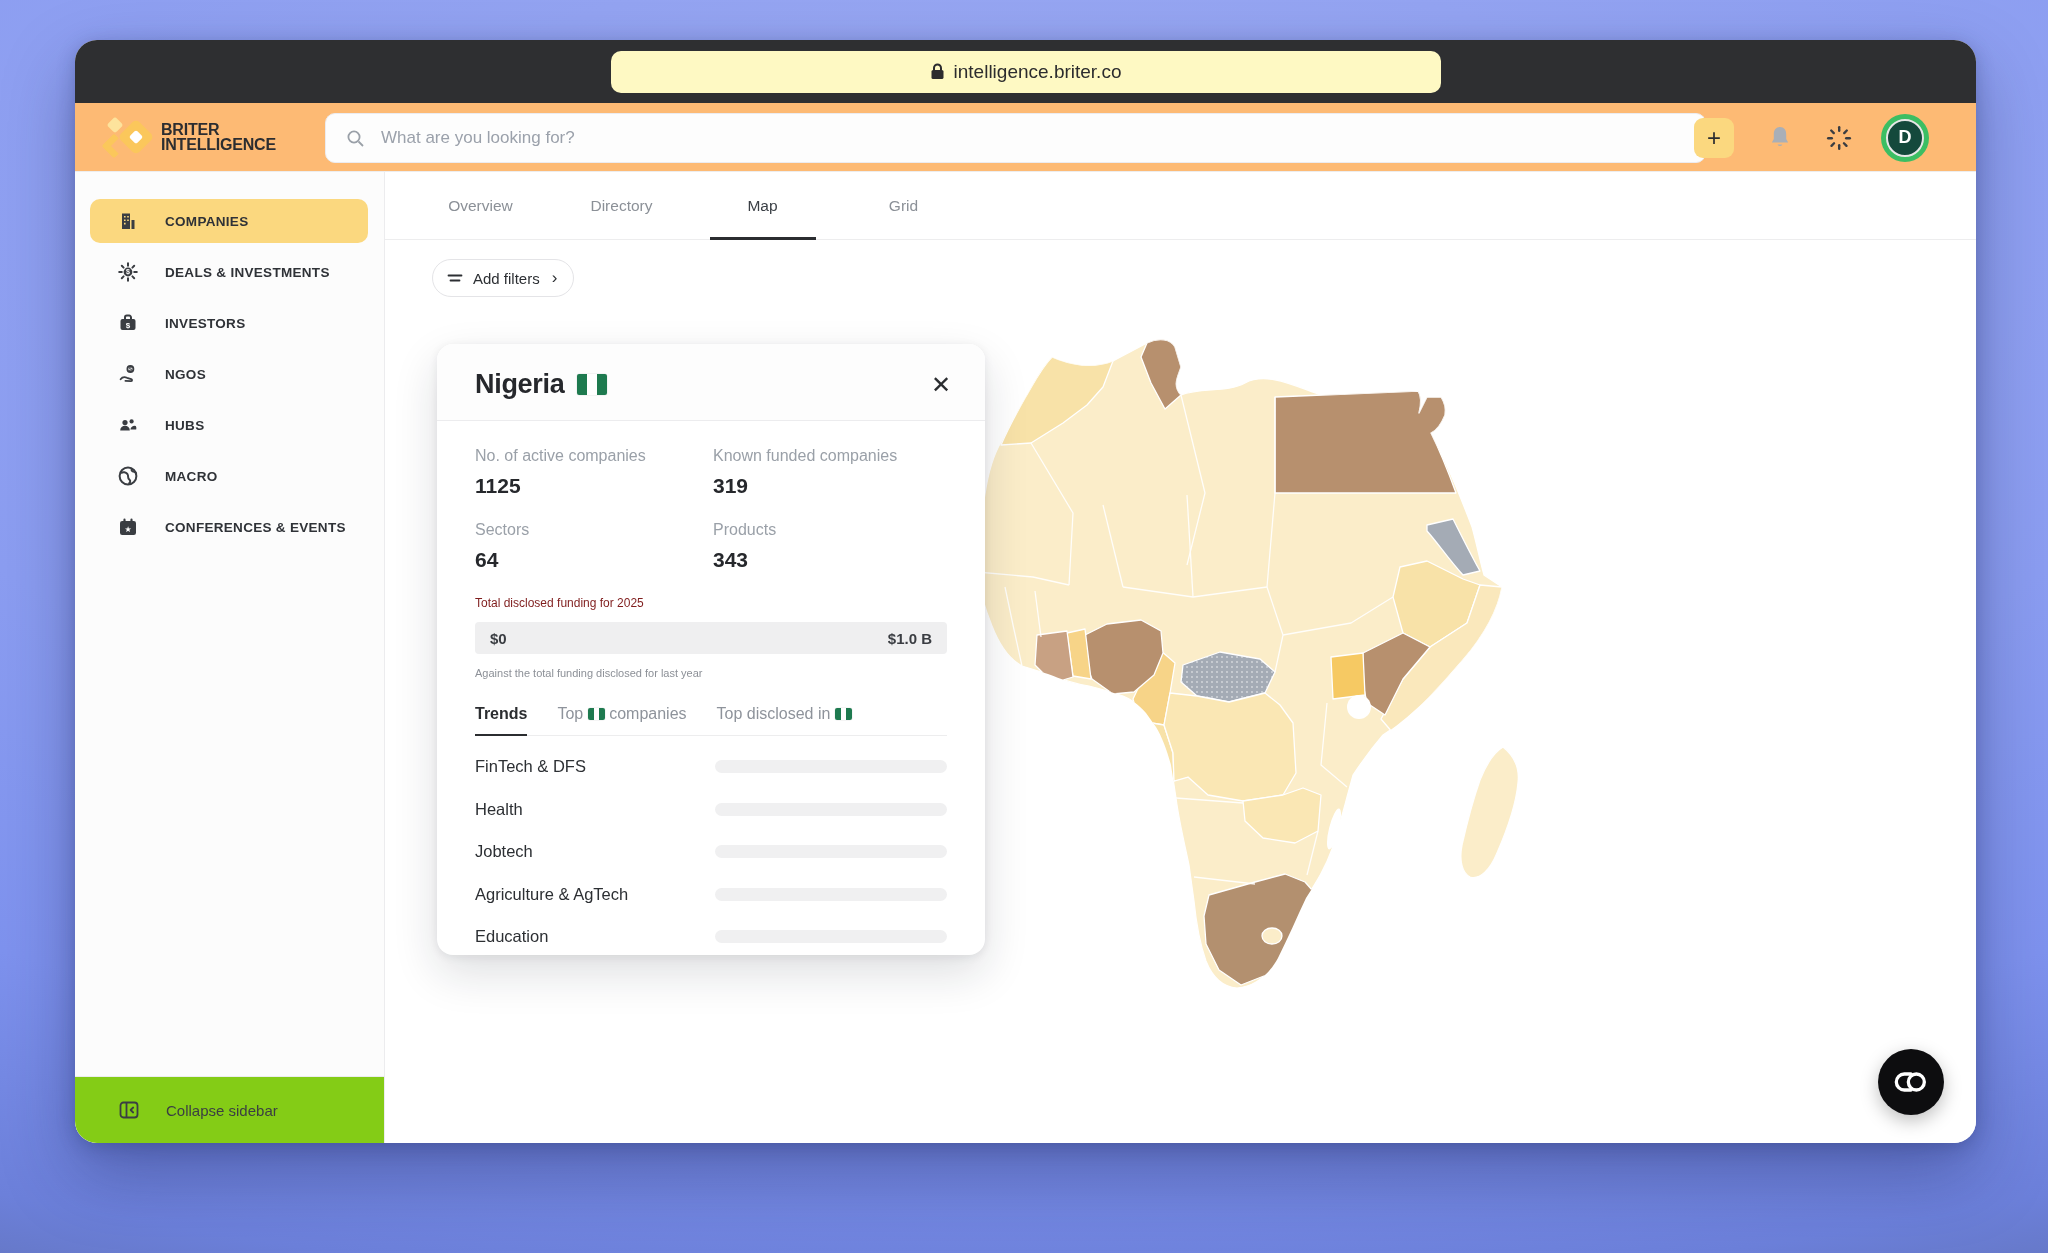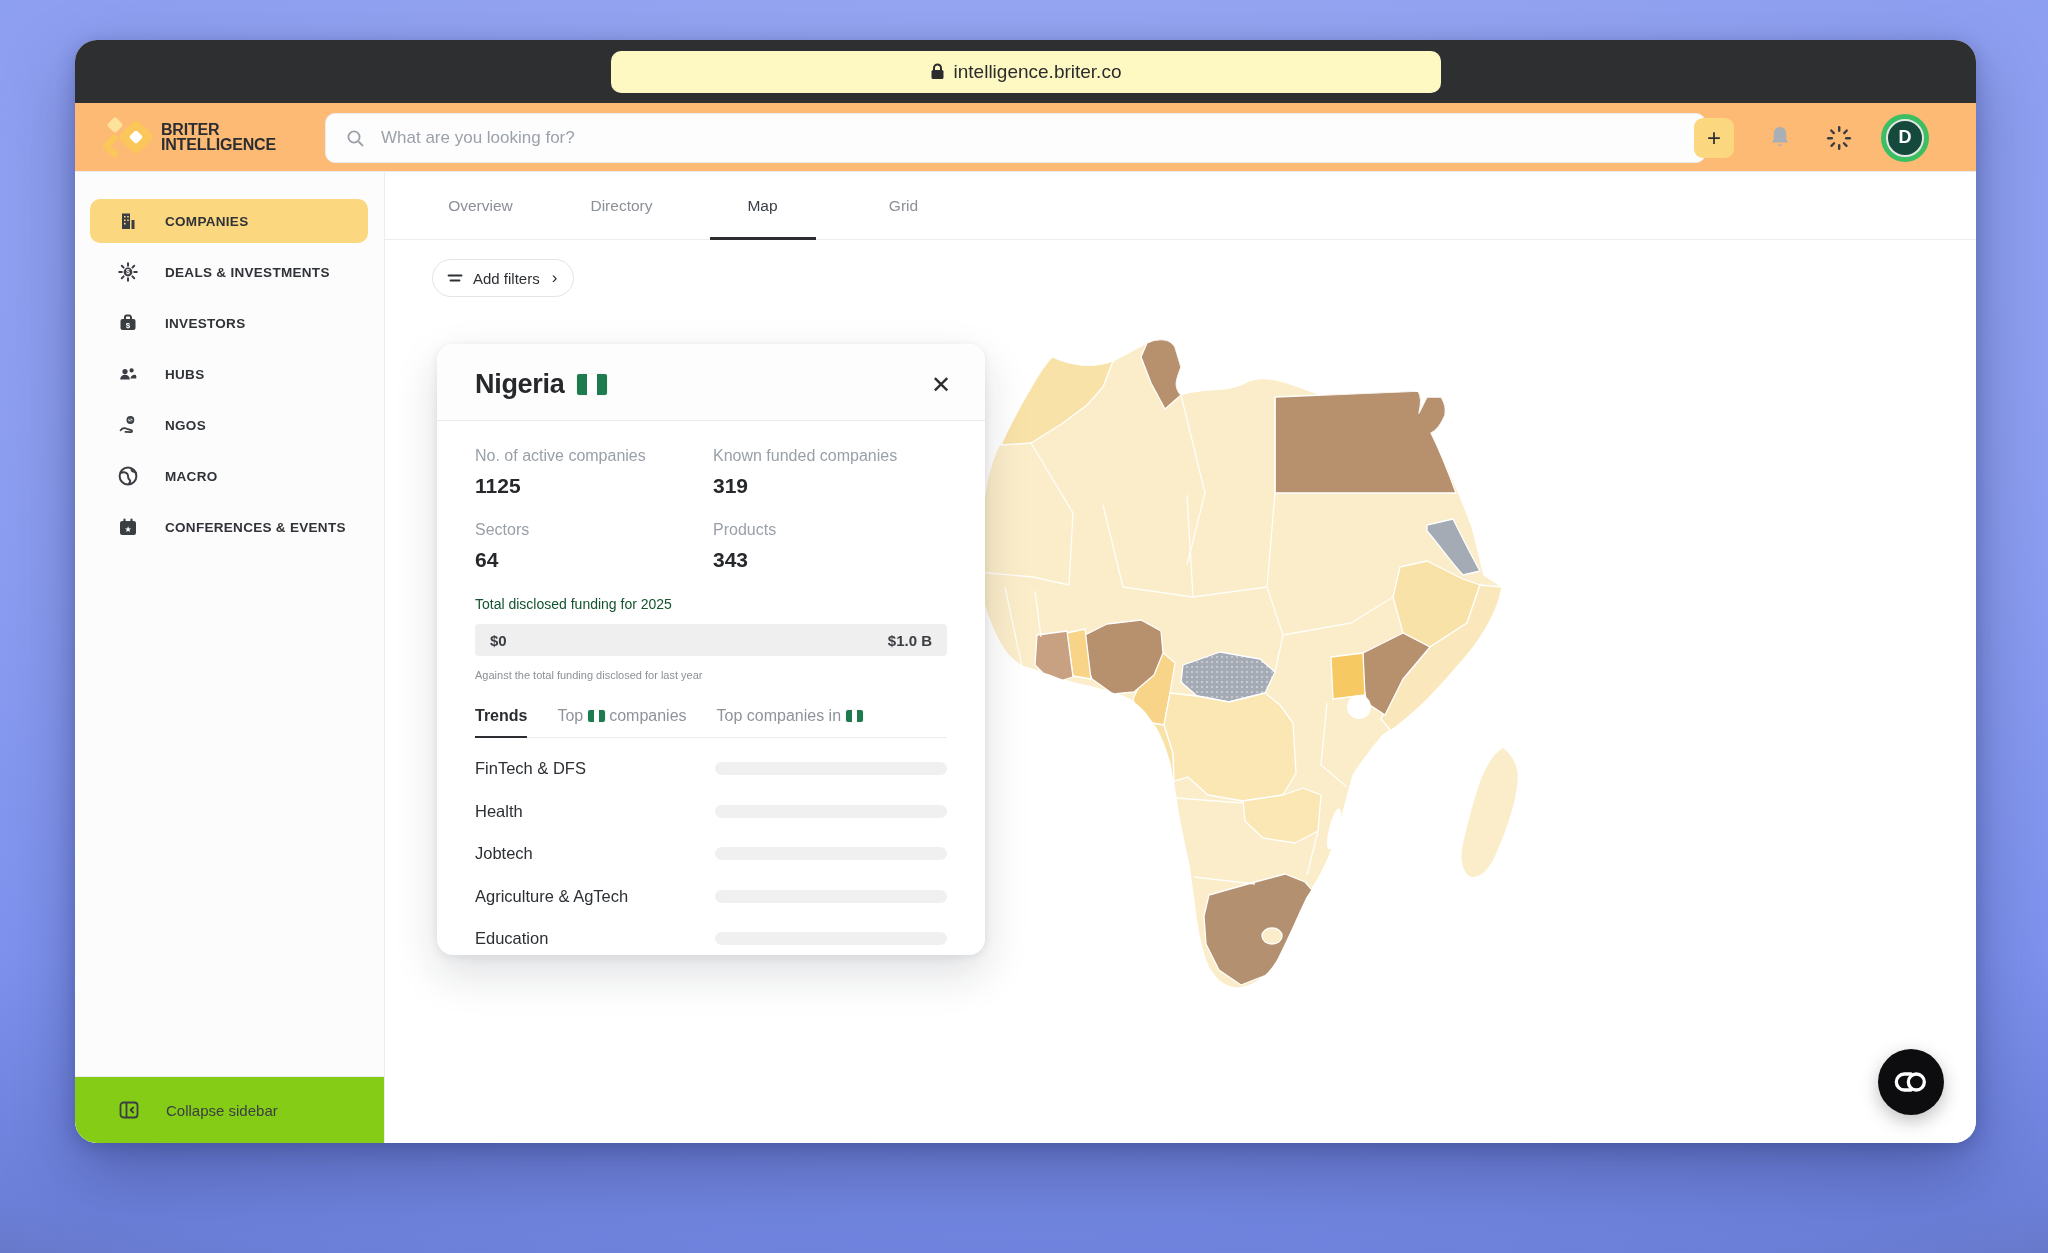--- a/index.html
+++ b/index.html
@@ -119,21 +119,21 @@
   .flag { display:inline-block; border-radius:2px; overflow:hidden; box-shadow:0 0 0 .5px rgba(0,0,0,.08); }
   .flag-lg { width:30px; height:21px; }
   .flag-sm { width:17px; height:12px; vertical-align:-1px; }
   .flag i { display:block; height:100%; width:100%;
     background:linear-gradient(90deg,#1e7a4f 0 33%, #ffffff 33% 67%, #1e7a4f 67% 100%); }
   .close-btn { background:none; border:none; font-size:24px; color:#2b2d30; cursor:pointer; line-height:1; }
   .card-body { padding:26px 38px 0 38px; }
   .stats-grid { display:grid; grid-template-columns:238px 1fr; row-gap:23px; }
   .stat-label { font-size:16px; color:#9aa0a8; margin-bottom:9px; }
   .stat-value { font-size:21px; font-weight:600; color:#26282c; }
-  .funding-label { margin-top:24px; font-size:14px; color:#14532d; }
+  .funding-label { margin-top:24px; font-size:12px; color:#7f1d1d; }
   .funding-bar {
     margin-top:12px; height:32px; background:#efeff0; border-radius:4px;
     display:flex; align-items:center; justify-content:space-between; padding:0 15px;
     font-size:15px; font-weight:600; color:#3a3d42;
   }
   .funding-note { margin-top:13px; font-size:11px; color:#8c9097; }
   .card-tabs { margin-top:26px; display:flex; gap:30px; border-bottom:1px solid #ededee; }
   .card-tab { padding-bottom:12px; font-size:16px; color:#8e939b; cursor:pointer; position:relative; white-space:nowrap; }
   .card-tab.active { color:#2b2d30; font-weight:600; }
   .card-tab.active::after { content:""; position:absolute; left:0; right:0; bottom:-1px; height:2.5px; background:#2b2d30; }
@@ -241,38 +241,38 @@
               <svg width="22" height="22" viewBox="0 0 22 22">
                 <rect x="3.5" y="7" width="15" height="11" rx="2" fill="#3a3d42"></rect>
                 <path d="M8 7 V5.4 A1.8 1.8 0 0 1 9.8 3.6 h2.4 A1.8 1.8 0 0 1 14 5.4 V7" fill="none" stroke="#3a3d42" stroke-width="2"></path>
                 <text x="11" y="15.6" font-size="8" text-anchor="middle" fill="#fff" font-weight="bold">$</text>
               </svg>
             </span>
           <span class="nav-label">INVESTORS</span>
         </div>
         <div class="nav-item">
           <span class="icon">
+              <svg width="22" height="22" viewBox="0 0 22 22">
+                <circle cx="13.4" cy="6" r="3" fill="none" stroke="#3a3d42" stroke-width="1.8"></circle>
+                <text x="13.4" y="8.2" font-size="6" text-anchor="middle" fill="#3a3d42" font-weight="bold">$</text>
+                <path d="M3.6 16.2 c2-2.6 4.6-2.2 6.4-1.4 l4.2 1.4 c1.2.4 1.2 2-.4 2 l-5.4-.4" fill="none" stroke="#3a3d42" stroke-width="1.8" stroke-linecap="round"></path>
+              </svg>
+            </span>
+          <span class="nav-label">NGOS</span>
+        </div>
+        <div class="nav-item">
+          <span class="icon">
               <svg width="22" height="22" viewBox="0 0 22 22" fill="#3a3d42">
                 <circle cx="8" cy="8.6" r="2.6"></circle>
                 <circle cx="14.6" cy="7.4" r="2.1"></circle>
                 <path d="M3.2 16.5 a4.8 4.8 0 0 1 9.6 0 Z"></path>
                 <path d="M13.4 15.5 a4 4 0 0 1 5.4 -3.4 a4 4 0 0 1 0.4 3.4 Z"></path>
               </svg>
             </span>
           <span class="nav-label">HUBS</span>
-        </div>
-        <div class="nav-item">
-          <span class="icon">
-              <svg width="22" height="22" viewBox="0 0 22 22">
-                <circle cx="13.4" cy="6" r="3" fill="none" stroke="#3a3d42" stroke-width="1.8"></circle>
-                <text x="13.4" y="8.2" font-size="6" text-anchor="middle" fill="#3a3d42" font-weight="bold">$</text>
-                <path d="M3.6 16.2 c2-2.6 4.6-2.2 6.4-1.4 l4.2 1.4 c1.2.4 1.2 2-.4 2 l-5.4-.4" fill="none" stroke="#3a3d42" stroke-width="1.8" stroke-linecap="round"></path>
-              </svg>
-            </span>
-          <span class="nav-label">NGOS</span>
         </div>
         <div class="nav-item">
           <span class="icon">
               <svg width="22" height="22" viewBox="0 0 22 22">
                 <circle cx="11" cy="11" r="8.4" fill="none" stroke="#3a3d42" stroke-width="2"></circle>
                 <path d="M4 8.2 C6 6.4 9 7.4 10.4 9 C12 11 10 13 12.4 14.6 C14 15.8 13 18 11.6 19 M14.8 3.6 C14 5.2 15 6.6 17 6.8 C18.4 7 19.2 8.4 19.2 9.6" fill="none" stroke="#3a3d42" stroke-width="2"></path>
               </svg>
             </span>
           <span class="nav-label">MACRO</span>
         </div>
@@ -420,21 +420,21 @@
             <div class="funding-note">Against the total funding disclosed for last year</div>
 
             <div class="card-tabs">
               <div class="card-tab active">Trends</div>
               <div class="card-tab">
                 <span>Top</span>
                 <span class="flag flag-sm"><i></i></span>
                 <span>companies</span>
               </div>
               <div class="card-tab">
-                <span>Top companies in</span>
+                <span>Top disclosed in</span>
                 <span class="flag flag-sm"><i></i></span>
               </div>
             </div>
 
             <div style="margin-top:10px;">
               <div class="trend-row">
                 <span class="trend-label">FinTech &amp; DFS</span>
                 <span class="trend-track"><span class="trend-fill" style="width: 22%;"></span></span>
               </div>
               <div class="trend-row">

